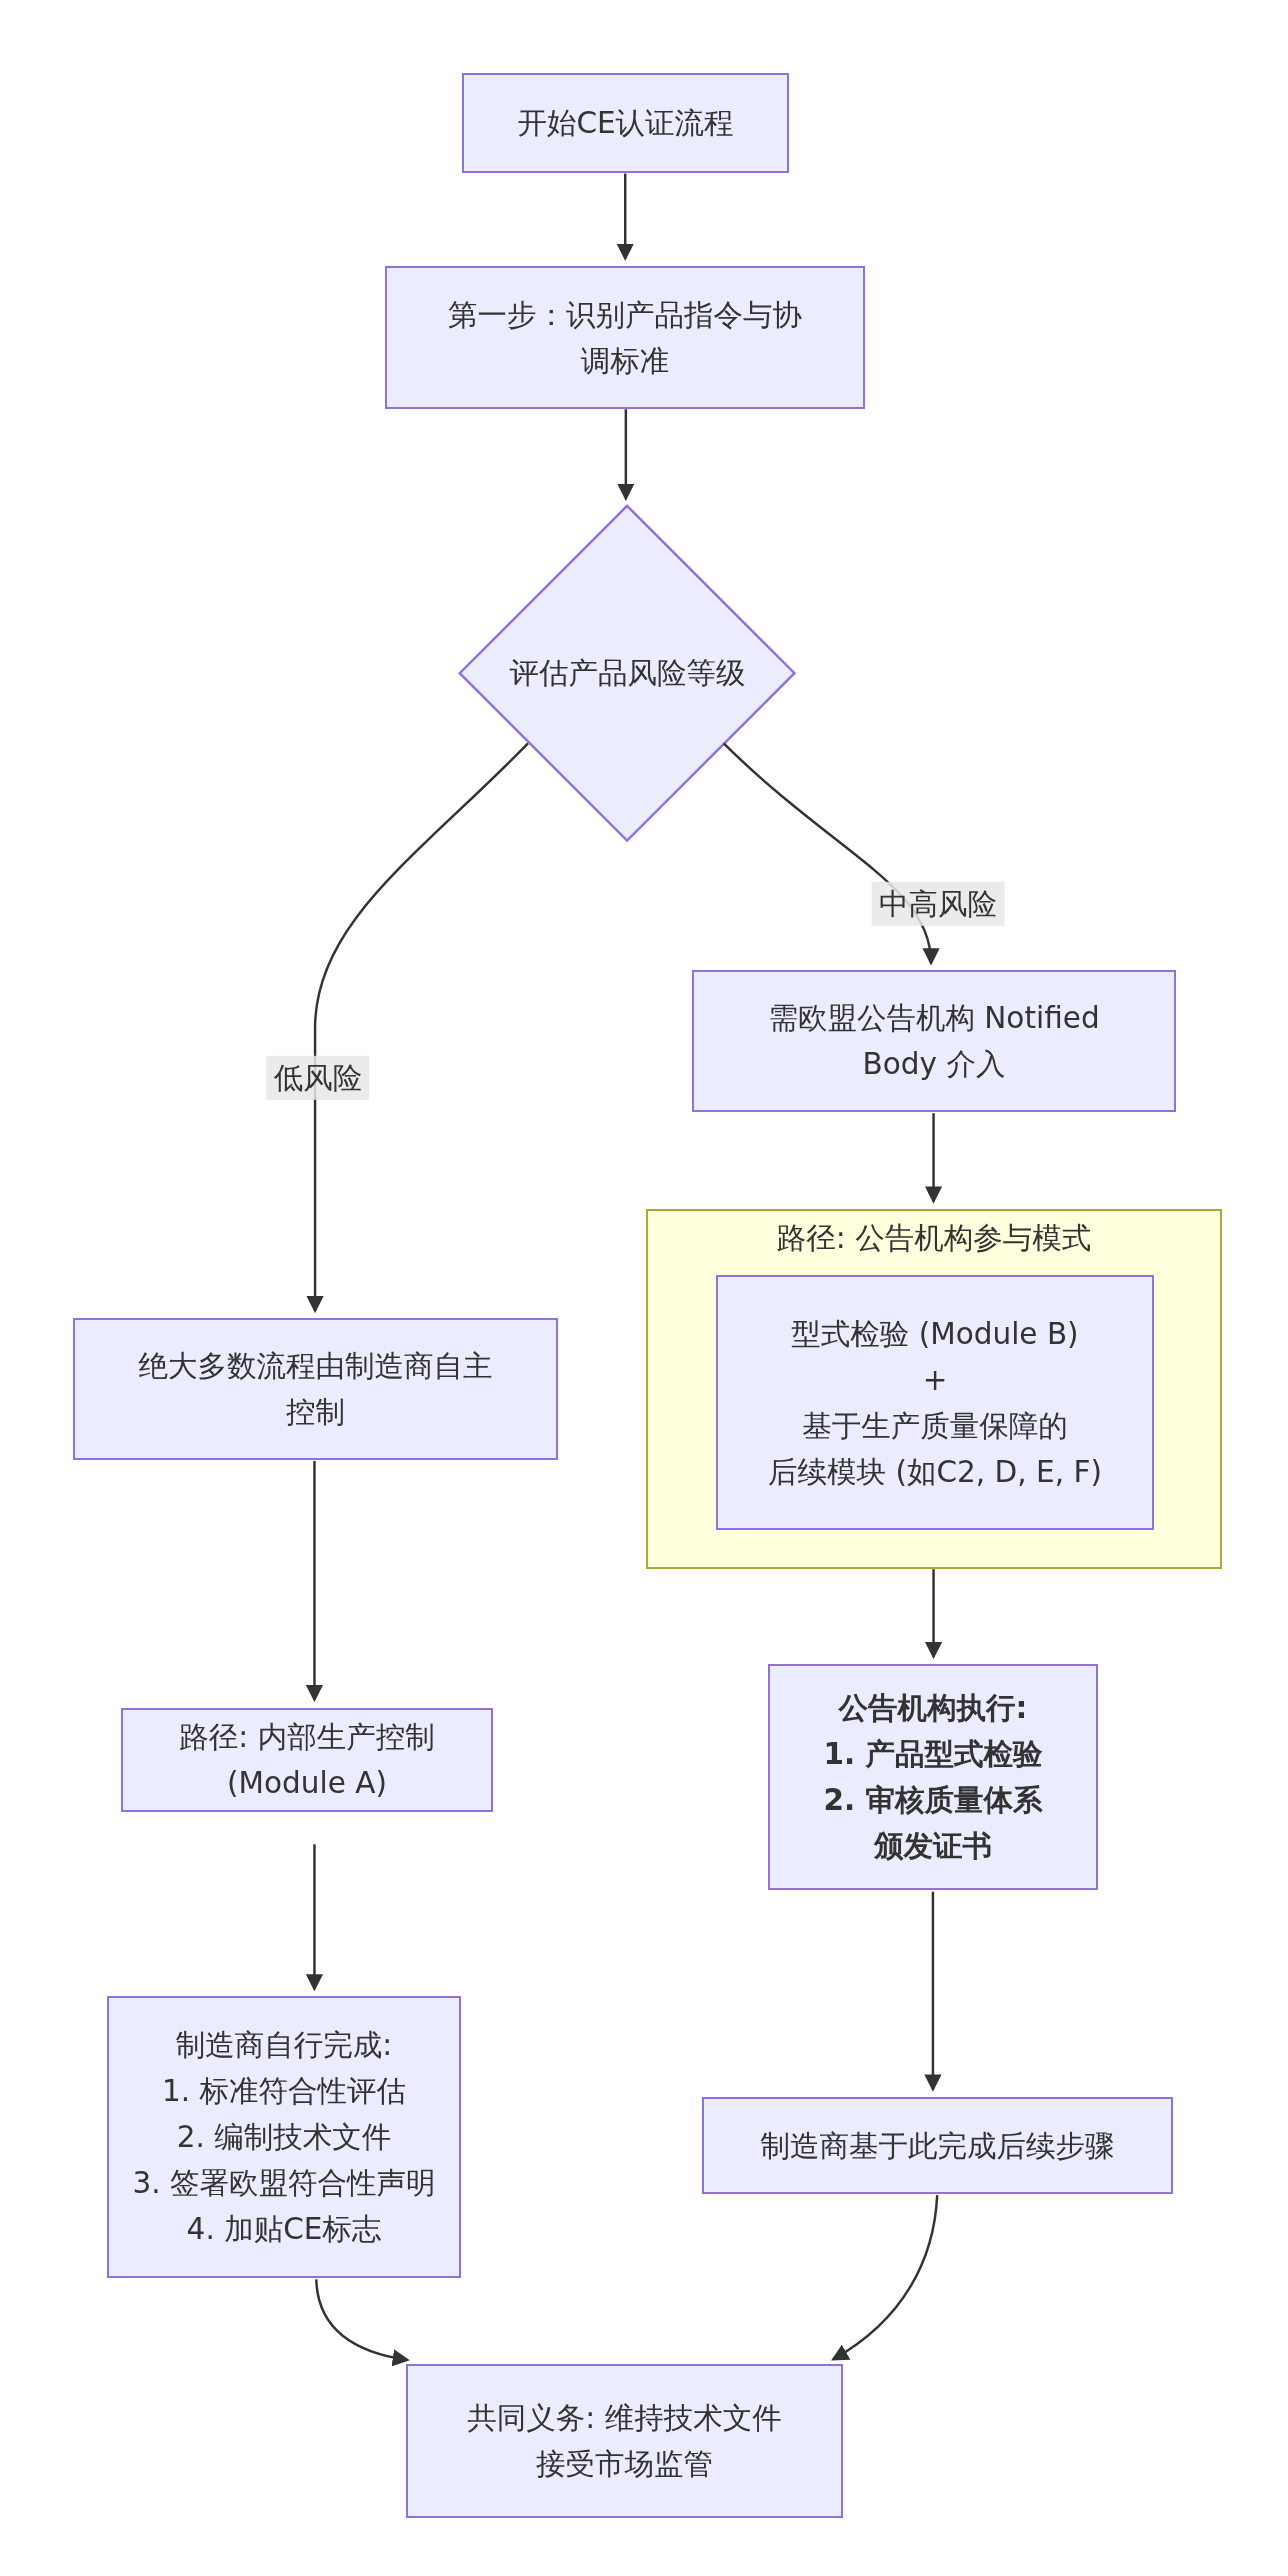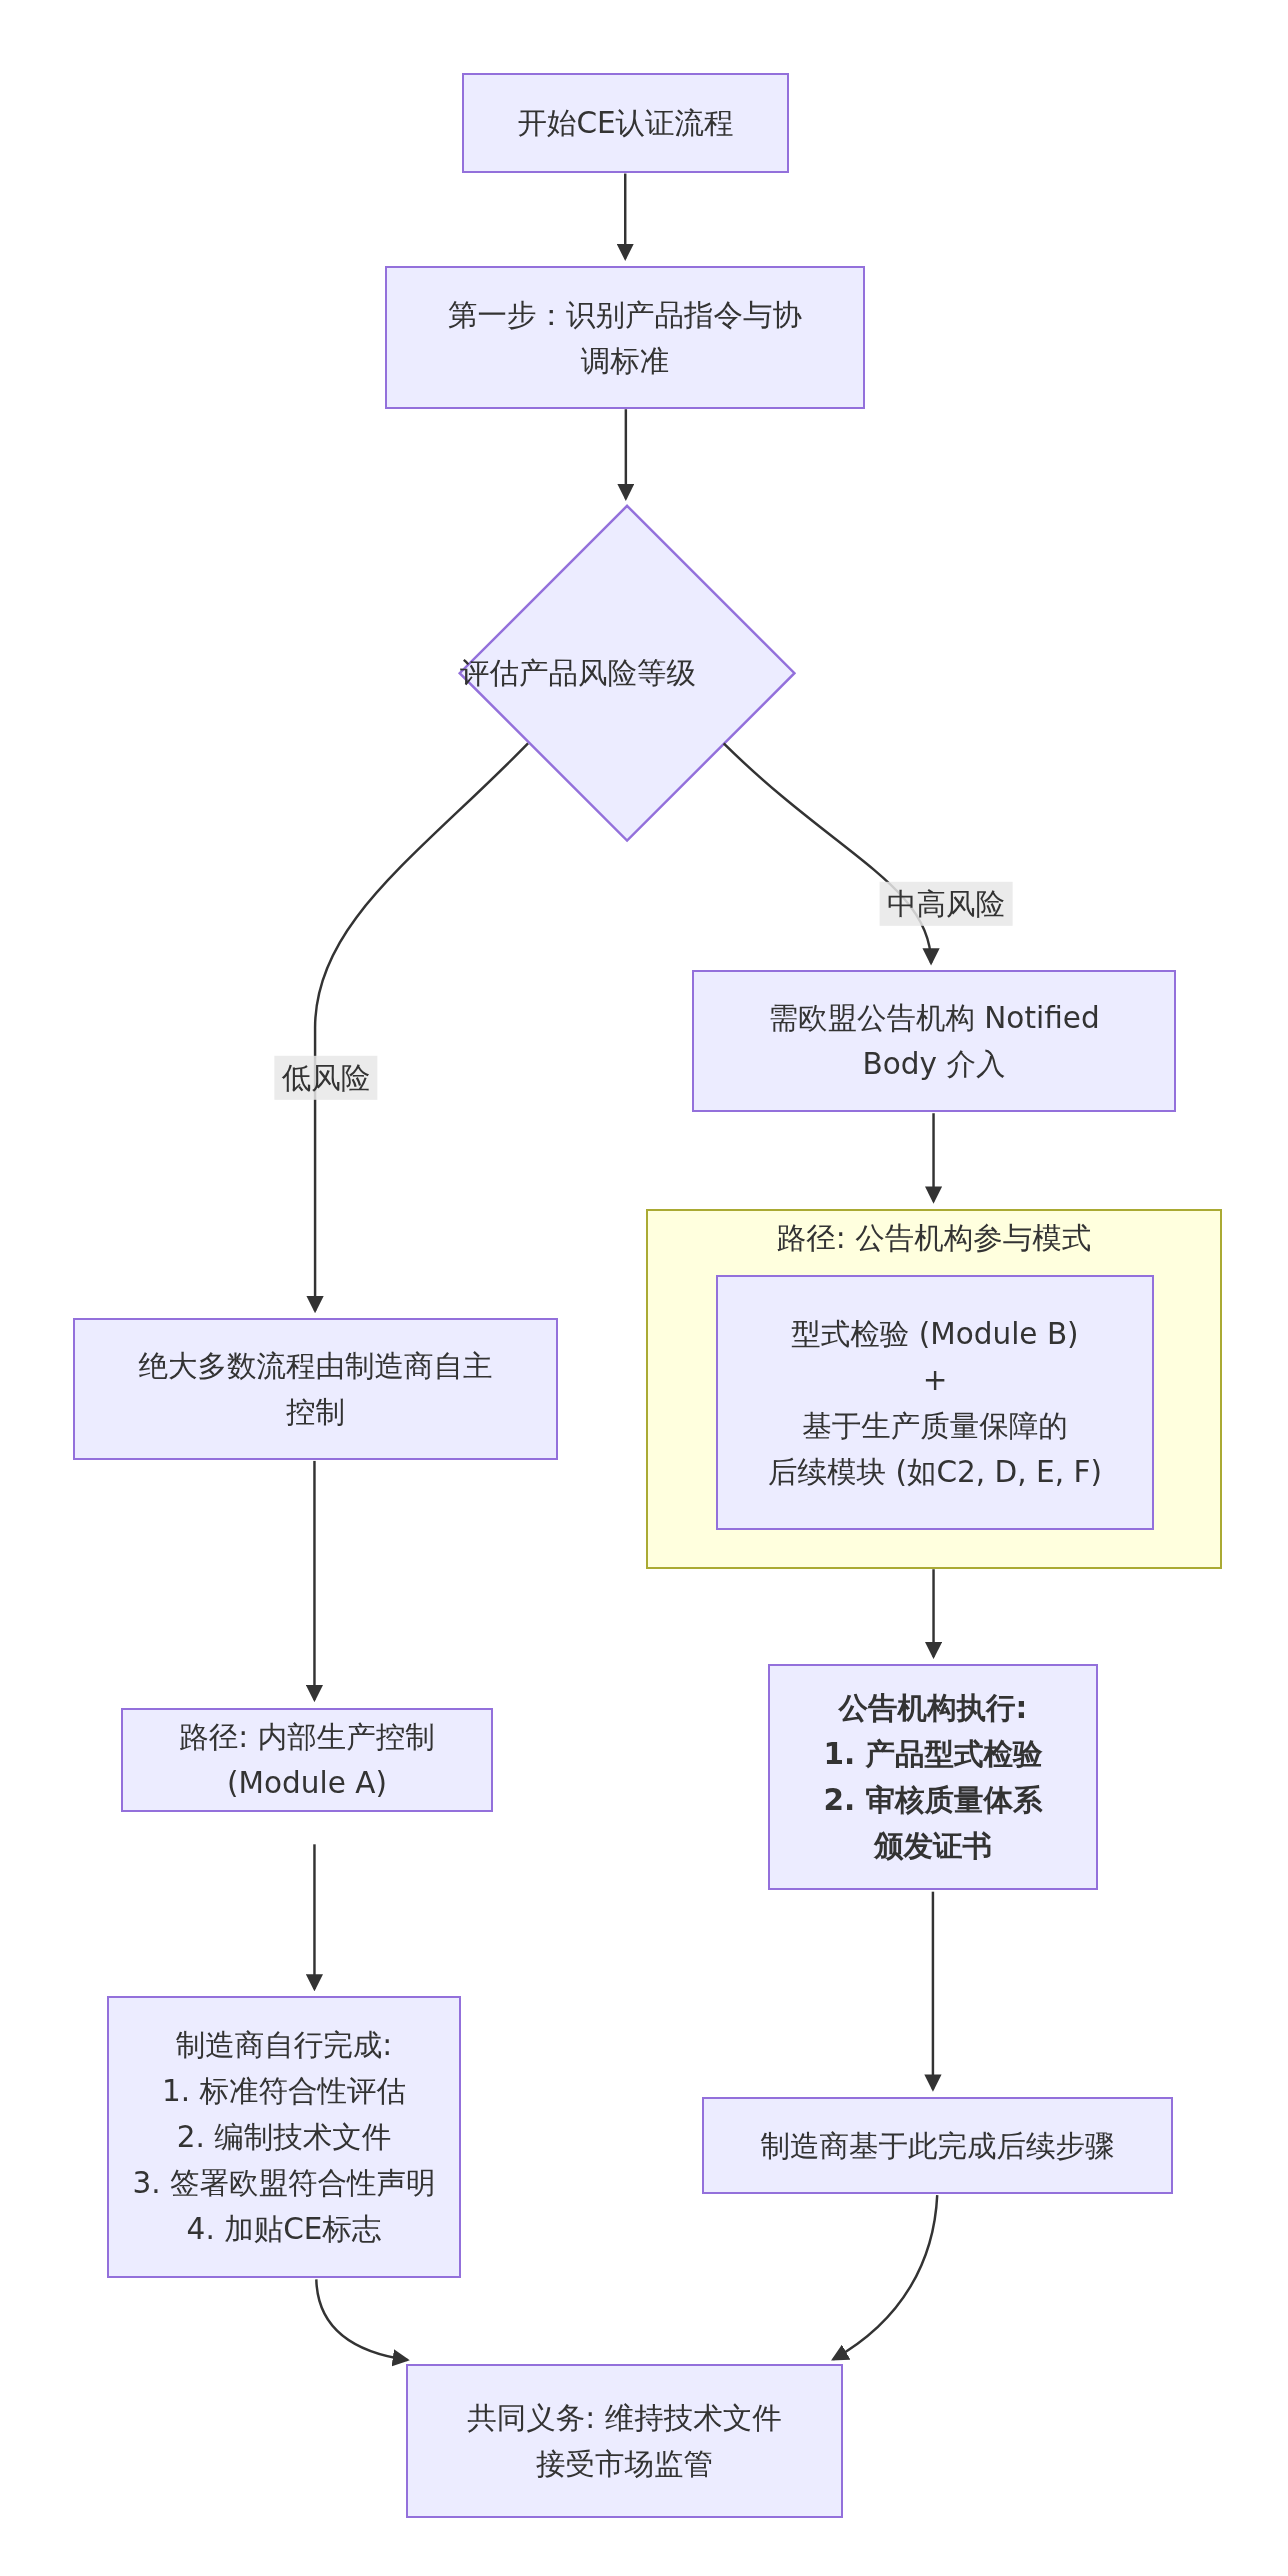--- a/index.html
+++ b/index.html
@@ -44,31 +44,31 @@
     left: 0; right: 0; top: 8.6px;
     text-align: center;
     font-size: 29.5px;
     line-height: 37px;
   }
   .diamond-label {
     position: absolute;
     z-index: 2;
     font-size: 29.5px;
     line-height: 46px;
+    text-align: center;
   }
   .edge-label {
     position: absolute;
     transform: translate(-50%, -50%);
     background: rgba(232,232,232,0.85);
     padding: 3.7px 7.4px;
     font-size: 29.5px;
     line-height: 37px;
     white-space: nowrap;
     z-index: 3;
-    margin-left: 8px;
   }
 </style>
 </head>
 <body>
 
 <div id="canvas">
 
   <svg class="edges-layer" width="1288" height="2576" viewBox="0 0 2093 4186">
     <defs>
       <marker id="arrow" viewBox="0 0 7 7" markerWidth="7" markerHeight="7" refX="6" refY="3.5" orient="auto" markerUnits="strokeWidth">

